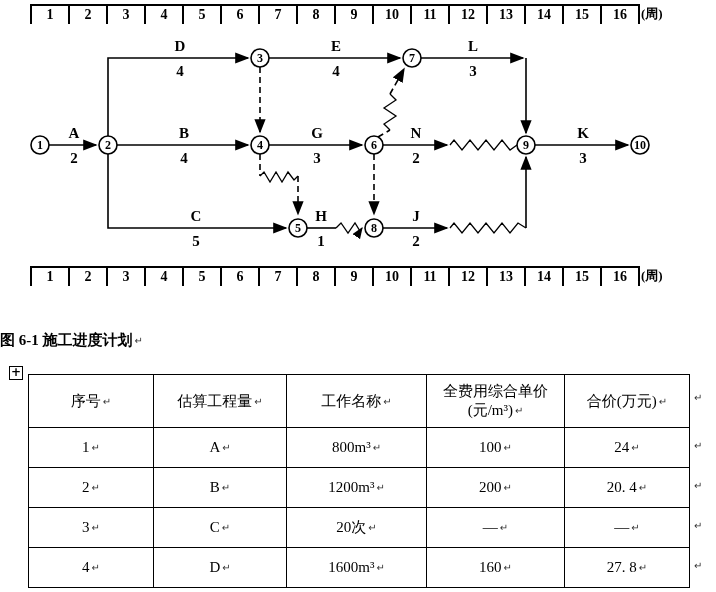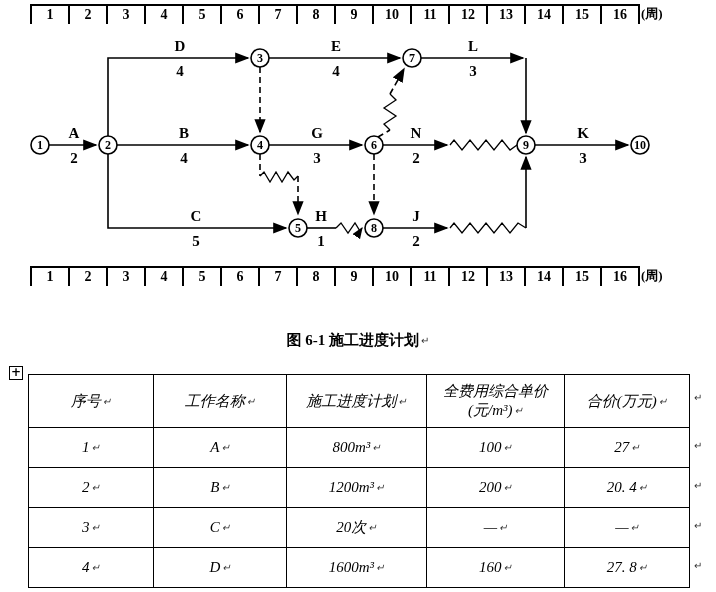--- a/index.html
+++ b/index.html
@@ -20,36 +20,36 @@
   
   svg.net{position:absolute;top:30px;left:0;}
   .edge{stroke:#000;stroke-width:1.6;fill:none;}
   .wavy{stroke:#000;stroke-width:1.3;fill:none;}
   .dash{stroke-dasharray:6 4;}
   .node-c{fill:#fff;stroke:#000;stroke-width:1.6;}
   .node-t{font:bold 12px "Liberation Serif",serif;text-anchor:middle;}
   .act{font:bold 15px "Liberation Serif",serif;text-anchor:middle;}
 
   
-  .caption{position:absolute;top:331px;left:0;width:100%;text-align:center;
+  .caption{position:absolute;top:331px;left:0;width:100%;
            font-size:15px;font-weight:bold;}
 
   
   .mark{font-size:10px;font-weight:normal;color:#333;margin-left:2px;vertical-align:1px;}
   .row-mark{position:absolute;left:694px;font-size:10px;color:#333;}
 
   
   .move-handle{position:absolute;left:9px;top:366px;width:14px;height:14px;
                border:1px solid #000;box-sizing:border-box;font-size:12px;
                line-height:11px;text-align:center;font-weight:bold;cursor:move;
                font-family:"DejaVu Sans",sans-serif;}
 
   
   table.cost{position:absolute;left:28px;top:374px;width:661px;
-             border-collapse:collapse;table-layout:fixed;font-style:italic;}
+             border-collapse:collapse;table-layout:fixed;}
   table.cost td{border:1px solid #000;text-align:center;vertical-align:middle;
                 font-size:15px;padding:0 2px;}
   tr.hdr td{height:52px;}
   tr.row td{height:39px;}
 </style>
 </head>
 <body>
 
 <div class="page">
 
@@ -243,31 +243,31 @@
     <colgroup>
       <col style="width:125px">
         <col style="width:133px">
         <col style="width:140px">
       <col style="width:138px">
         <col style="width:125px">
     </colgroup>
     <tbody>
         <tr class="hdr">
       <td><span>序号</span><span class="mark">↵</span></td>
+      <td><span>估算工程量</span><span class="mark">↵</span></td>
       <td><span>工作名称</span><span class="mark">↵</span></td>
-      <td><span>施工进度计划</span><span class="mark">↵</span></td>
       <td><span>全费用综合单价</span><br><span>(元/m³)</span><span class="mark">↵</span></td>
       <td><span>合价(万元)</span><span class="mark">↵</span></td>
     </tr>
     <tr class="row">
       <td><span>1</span><span class="mark">↵</span></td>
       <td><span>A</span><span class="mark">↵</span></td>
       <td><span>800m³</span><span class="mark">↵</span></td>
       <td><span>100</span><span class="mark">↵</span></td>
-      <td><span>27</span><span class="mark">↵</span></td>
+      <td><span>24</span><span class="mark">↵</span></td>
     </tr>
     <tr class="row">
       <td><span>2</span><span class="mark">↵</span></td>
       <td><span>B</span><span class="mark">↵</span></td>
       <td><span>1200m³</span><span class="mark">↵</span></td>
       <td><span>200</span><span class="mark">↵</span></td>
       <td><span>20. 4</span><span class="mark">↵</span></td>
     </tr>
     <tr class="row">
       <td><span>3</span><span class="mark">↵</span></td>

